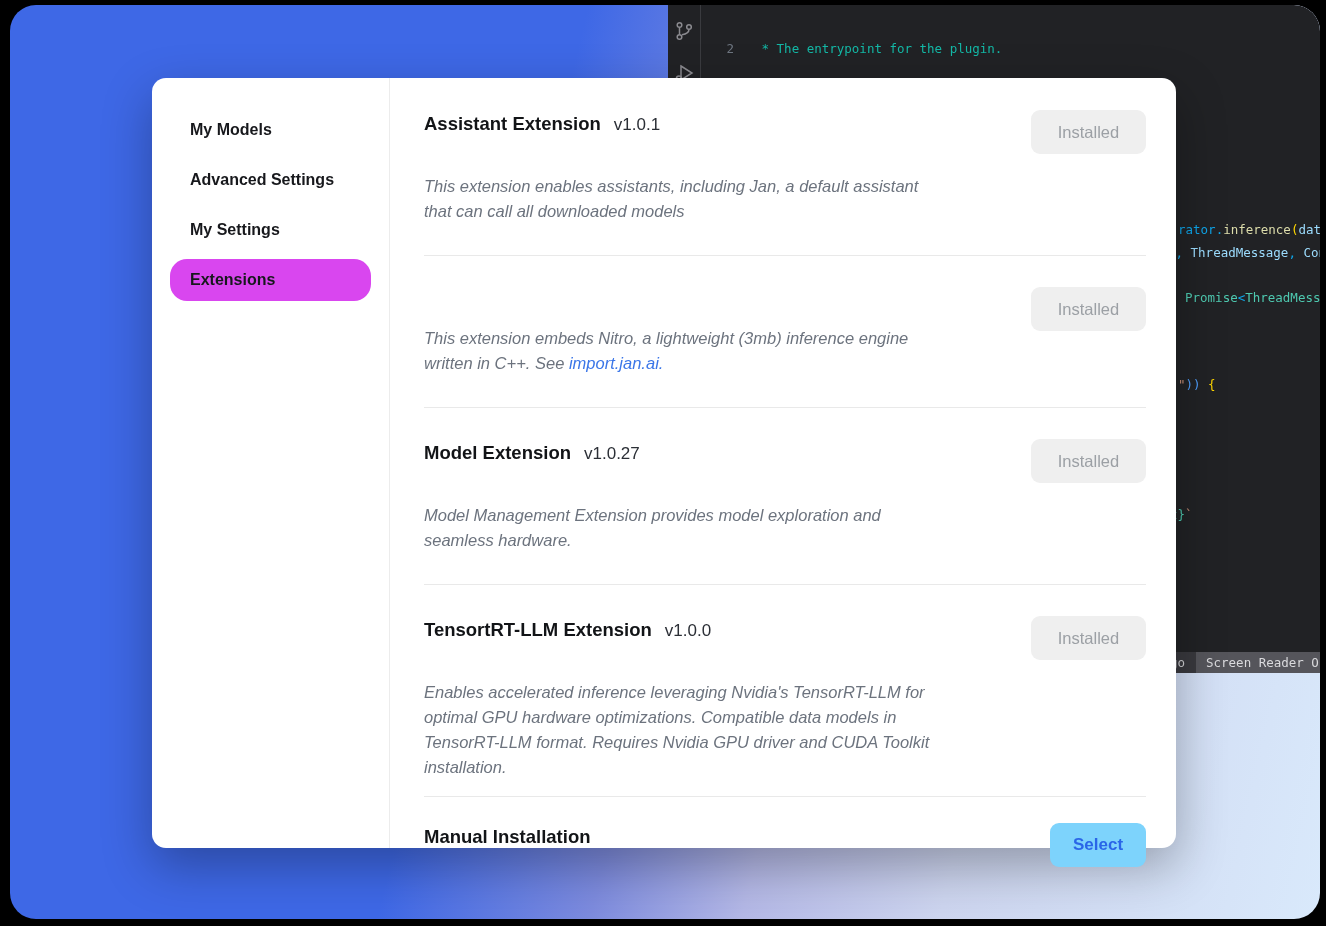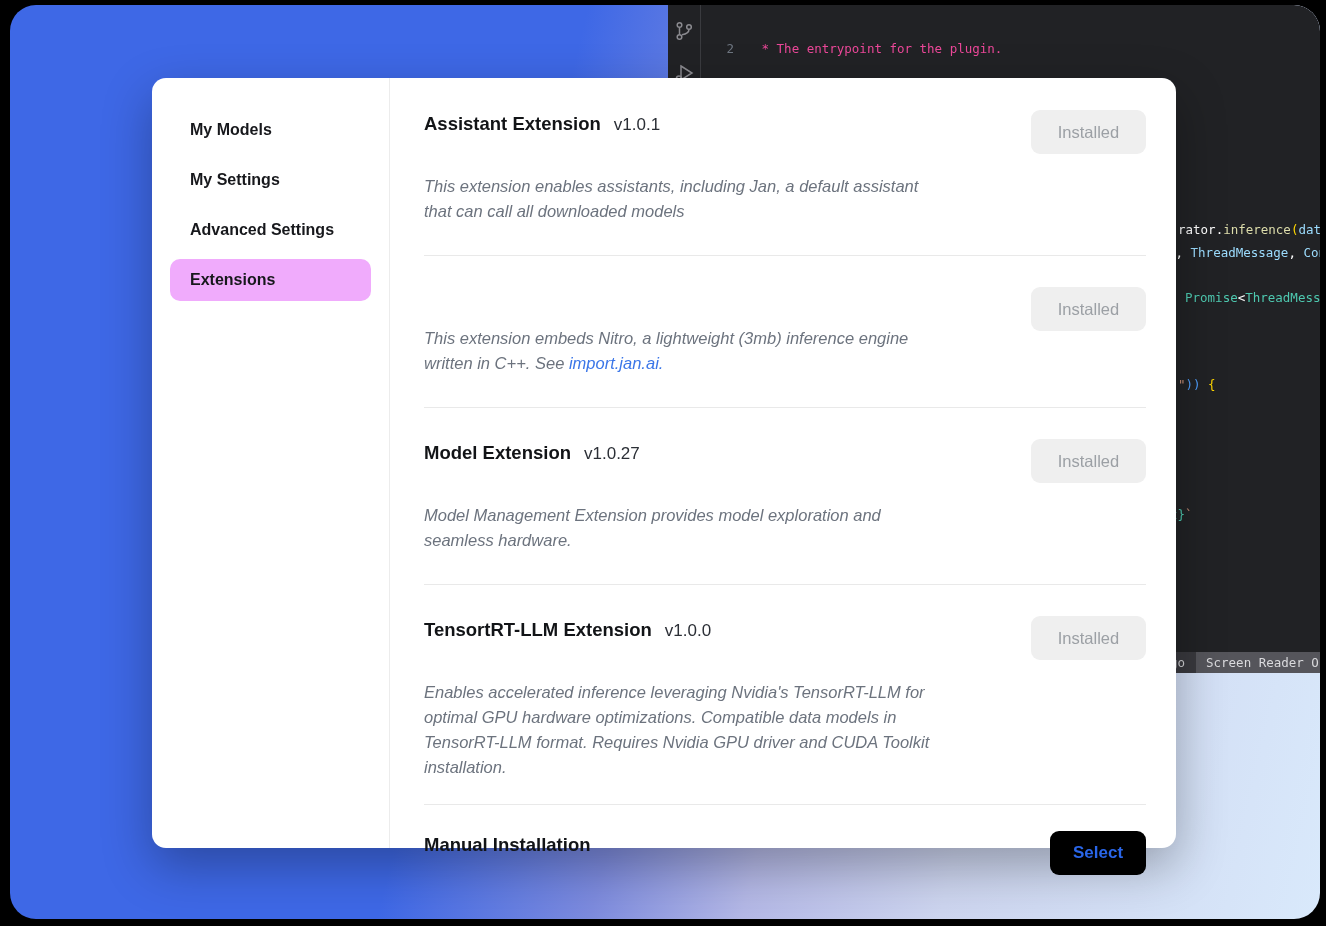--- a/index.html
+++ b/index.html
@@ -11,49 +11,49 @@
   .editor{position:absolute;left:658px;top:0;width:652px;height:668px;background:#212225;
     border-top-right-radius:26px;font-family:"DejaVu Sans Mono",monospace;font-size:12.5px;color:#d4d4d4;}
   .activity-bar{position:absolute;left:0;top:0;width:33px;height:100%;border-right:1px solid #3a3b3f;
     display:flex;flex-direction:column;align-items:center;padding-top:14px;gap:18px;box-sizing:border-box;}
   .activity-bar svg{display:block;}
   .code{position:absolute;left:36px;top:1px;line-height:17px;white-space:pre;}
   .code-line{display:flex;}
   .ln{width:30px;text-align:right;color:#6e7681;margin-right:20px;flex:none;}
   .caret{display:inline-block;width:1.5px;height:13px;background:#cfcfcf;vertical-align:middle;margin-left:17px;}
   .frag{position:absolute;white-space:pre;line-height:15px;}
-  .tk-comment{color:#ec4899}.tk-keyword{color:#c586c0}.tk-ident{color:#9cdcfe}.tk-plain{color:#ffffff}
+  .tk-comment{color:#14b8a6}.tk-keyword{color:#c586c0}.tk-ident{color:#9cdcfe}.tk-plain{color:#0ea5e9}
   .tk-yb{color:#ffd700}.tk-bb{color:#4f9fff}.tk-fn{color:#dcdcaa}.tk-type{color:#4ec9b0}.tk-str{color:#ce9178}
   .status-bar{position:absolute;left:0;right:0;bottom:0;height:21px;background:#39393e;}
   .status-left{position:absolute;left:502px;top:0;line-height:21px;color:#cfcfd2;font-size:12.5px;}
   .status-item{position:absolute;left:528px;right:0;top:0;bottom:0;background:#55555b;color:#dadadd;
     font-size:12.5px;line-height:21px;padding:0 10px;white-space:nowrap;overflow:hidden;}
 
   
   .modal{position:absolute;left:142px;top:73px;width:1024px;height:770px;background:#ffffff;border-radius:14px;
     box-shadow:0 18px 50px rgba(0,0,0,.30);display:flex;box-sizing:border-box;}
   .sidebar{width:238px;flex:none;border-right:1px solid #ececec;padding-top:31px;box-sizing:border-box;}
   .side-item{margin:0 18px 8px 18px;height:42px;line-height:42px;padding:0 20px;border-radius:10px;
     font-size:16px;font-weight:700;color:#17181c;cursor:pointer;white-space:nowrap;}
-  .side-item.selected{background:#f0abfc;}
+  .side-item.selected{background:#d946ef;border-radius:17px;}
   .content{flex:1;padding:34px 30px 0 34px;box-sizing:border-box;}
   .section{position:relative;border-bottom:1px solid #e9e9e9;padding:33px 0 31px 0;}
   .section.first{padding-top:0;}
-  .section.s4{padding-bottom:24px;}
+  .section.s4{padding-bottom:16px;}
   .section.last{border-bottom:none;padding-top:28px;}
   .ext-title{font-size:18.5px;font-weight:700;color:#121417;line-height:24px;}
   .ext-version{font-weight:400;font-size:17px;color:#2b2f36;margin-left:13px;}
   .ext-desc{margin-top:12px;font-size:16.5px;line-height:25px;color:#6c737e;max-width:580px;white-space:pre-line;font-style:italic;}
   .section.last .ext-desc{margin-top:14px;max-width:none;}
   .ext-link{color:#3b76e8;cursor:pointer;}
   .btn{position:absolute;right:0;top:31px;height:44px;border:none;border-radius:9px;
     font-family:"Liberation Sans",sans-serif;display:flex;align-items:center;justify-content:center;}
   .section.first .btn{top:-2px;}
   .btn-installed{width:115px;background:#efefef;color:#9ca0a5;font-size:16.5px;}
-  .btn-select{width:96px;background:#000000;color:#2a66e8;font-size:17px;font-weight:700;top:26px;cursor:pointer;margin-left:48px;}
+  .btn-select{width:96px;background:#7dd3fc;color:#2a66e8;font-size:17px;font-weight:700;top:26px;cursor:pointer;margin-left:48px;}
 </style>
 </head>
 <body>
 
 <div class="window">
 
   <div class="editor">
     <div class="activity-bar">
       <span>
         <svg width="24" height="24" viewBox="0 0 24 24" fill="none" stroke="#8a8a8f" stroke-width="1.5">
@@ -102,22 +102,22 @@
 
     <div class="status-bar">
       <span class="status-left">go</span>
       <span class="status-item">Screen Reader Optimize</span>
     </div>
   </div>
 
   <div class="modal">
     <div class="sidebar">
       <div class="side-item">My Models</div>
+      <div class="side-item">Advanced Settings</div>
       <div class="side-item">My Settings</div>
-      <div class="side-item">Advanced Settings</div>
       <div class="side-item selected">Extensions</div>
     </div>
 
     <div class="content">
 
       <div class="section first">
         <div class="ext-title">
           <span>Assistant Extension</span><span class="ext-version">v1.0.1</span>
         </div>
         <div class="ext-desc">

